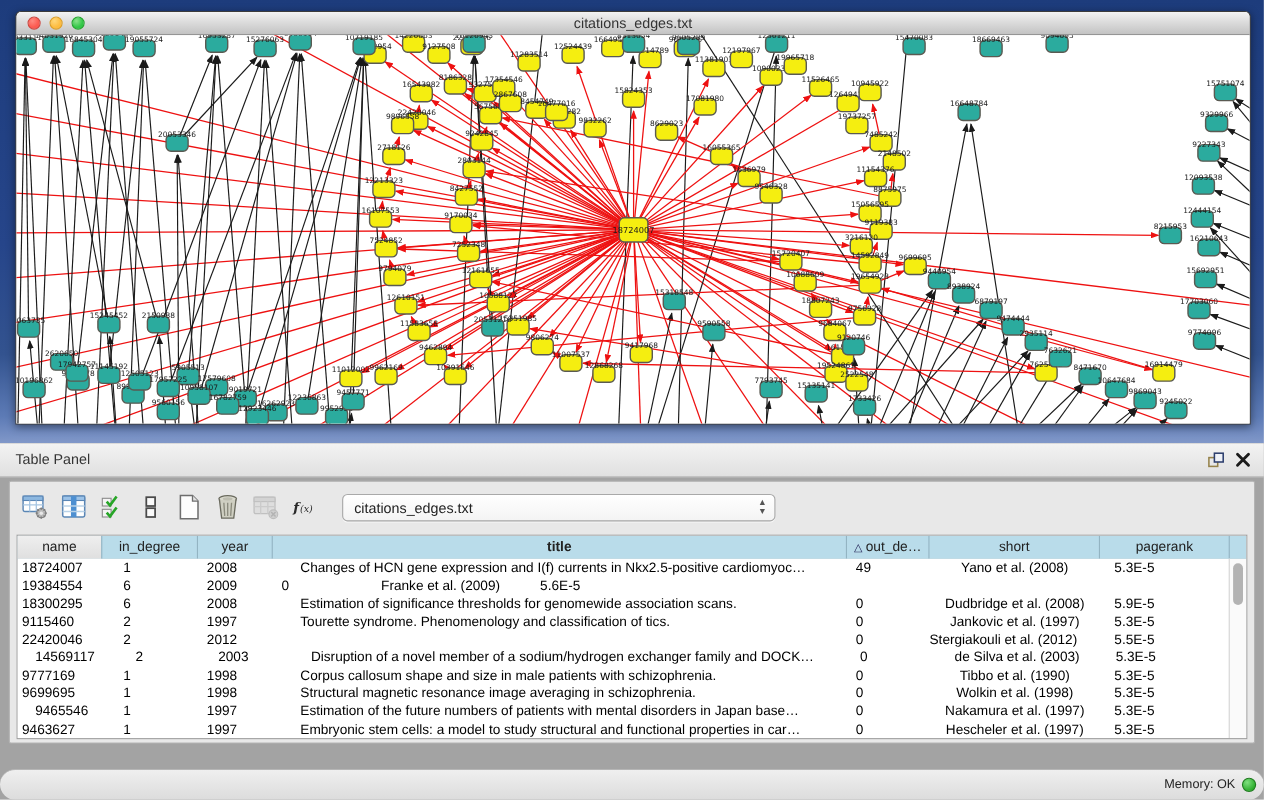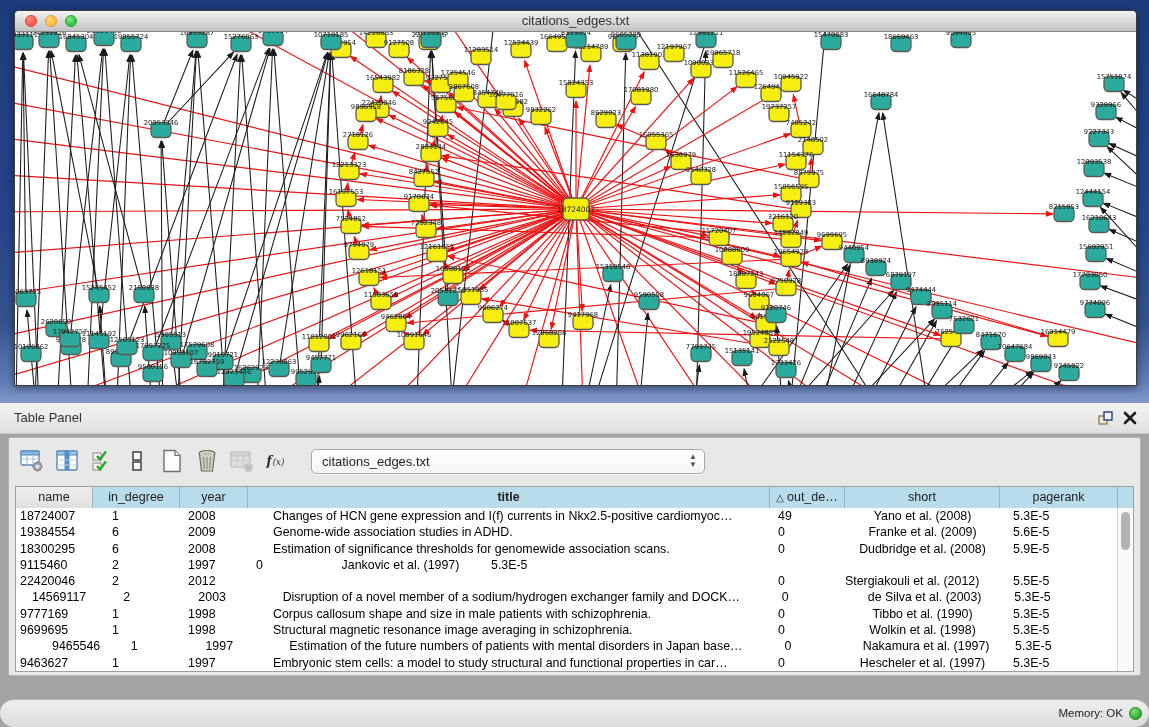--- a/index.html
+++ b/index.html
@@ -992,38 +992,38 @@
             <div class="td" style="width: 68px; padding-left: 8px;">2008</div>
             <div class="td" style="width: 522px; padding-left: 25px;">Changes of HCN gene expression and I(f) currents in Nkx2.5-positive cardiomyoc…</div>
             <div class="td" style="width: 75px; padding-left: 8px;">49</div>
             <div class="td" style="width: 155px; text-align: center;">Yano et al. (2008)</div>
             <div class="td" style="width: 118px; padding-left: 13px;">5.3E-5</div>
           </div>
           <div class="tr">
             <div class="td" style="width: 77px; padding-left: 4px;">19384554</div>
             <div class="td" style="width: 87px; padding-left: 19px;">6</div>
             <div class="td" style="width: 68px; padding-left: 8px;">2009</div>
-            <div class="td" style="width: 522px; padding-left: 25px;">Genome-wide association studies in ADHD.</div>
             <div class="td" style="width: 75px; padding-left: 8px;">0</div>
             <div class="td" style="width: 155px; text-align: center;">Franke et al. (2009)</div>
             <div class="td" style="width: 118px; padding-left: 13px;">5.6E-5</div>
           </div>
           <div class="tr">
             <div class="td" style="width: 77px; padding-left: 4px;">18300295</div>
             <div class="td" style="width: 87px; padding-left: 19px;">6</div>
             <div class="td" style="width: 68px; padding-left: 8px;">2008</div>
             <div class="td" style="width: 522px; padding-left: 25px;">Estimation of significance thresholds for genomewide association scans.</div>
             <div class="td" style="width: 75px; padding-left: 8px;">0</div>
             <div class="td" style="width: 155px; text-align: center;">Dudbridge et al. (2008)</div>
             <div class="td" style="width: 118px; padding-left: 13px;">5.9E-5</div>
           </div>
           <div class="tr">
             <div class="td" style="width: 77px; padding-left: 4px;">9115460</div>
             <div class="td" style="width: 87px; padding-left: 19px;">2</div>
             <div class="td" style="width: 68px; padding-left: 8px;">1997</div>
+            <div class="td" style="width: 522px; padding-left: 25px;">Tourette syndrome. Phenomenology and classification of tics.</div>
             <div class="td" style="width: 75px; padding-left: 8px;">0</div>
             <div class="td" style="width: 155px; text-align: center;">Jankovic et al. (1997)</div>
             <div class="td" style="width: 118px; padding-left: 13px;">5.3E-5</div>
           </div>
           <div class="tr">
             <div class="td" style="width: 77px; padding-left: 4px;">22420046</div>
             <div class="td" style="width: 87px; padding-left: 19px;">2</div>
             <div class="td" style="width: 68px; padding-left: 8px;">2012</div>
             <div class="td" style="width: 522px; padding-left: 25px; margin-top: 48px;">Investigating the contribution of common genetic variants to the risk and pathogen…</div>
             <div class="td" style="width: 75px; padding-left: 8px;">0</div>
@@ -1051,21 +1051,21 @@
           <div class="tr">
             <div class="td" style="width: 77px; padding-left: 4px;">9699695</div>
             <div class="td" style="width: 87px; padding-left: 19px;">1</div>
             <div class="td" style="width: 68px; padding-left: 8px;">1998</div>
             <div class="td" style="width: 522px; padding-left: 25px;">Structural magnetic resonance image averaging in schizophrenia.</div>
             <div class="td" style="width: 75px; padding-left: 8px;">0</div>
             <div class="td" style="width: 155px; text-align: center;">Wolkin et al. (1998)</div>
             <div class="td" style="width: 118px; padding-left: 13px;">5.3E-5</div>
           </div>
           <div class="tr">
-            <div class="td" style="width: 77px; padding-left: 16px; margin-left: 20px;">9465546</div>
+            <div class="td" style="width: 77px; padding-left: 16px;">9465546</div>
             <div class="td" style="width: 87px; padding-left: 19px;">1</div>
             <div class="td" style="width: 68px; padding-left: 8px;">1997</div>
             <div class="td" style="width: 522px; padding-left: 25px;">Estimation of the future numbers of patients with mental disorders in Japan base…</div>
             <div class="td" style="width: 75px; padding-left: 8px;">0</div>
             <div class="td" style="width: 155px; text-align: center;">Nakamura et al. (1997)</div>
             <div class="td" style="width: 118px; padding-left: 13px;">5.3E-5</div>
           </div>
           <div class="tr">
             <div class="td" style="width: 77px; padding-left: 4px;">9463627</div>
             <div class="td" style="width: 87px; padding-left: 19px;">1</div>

